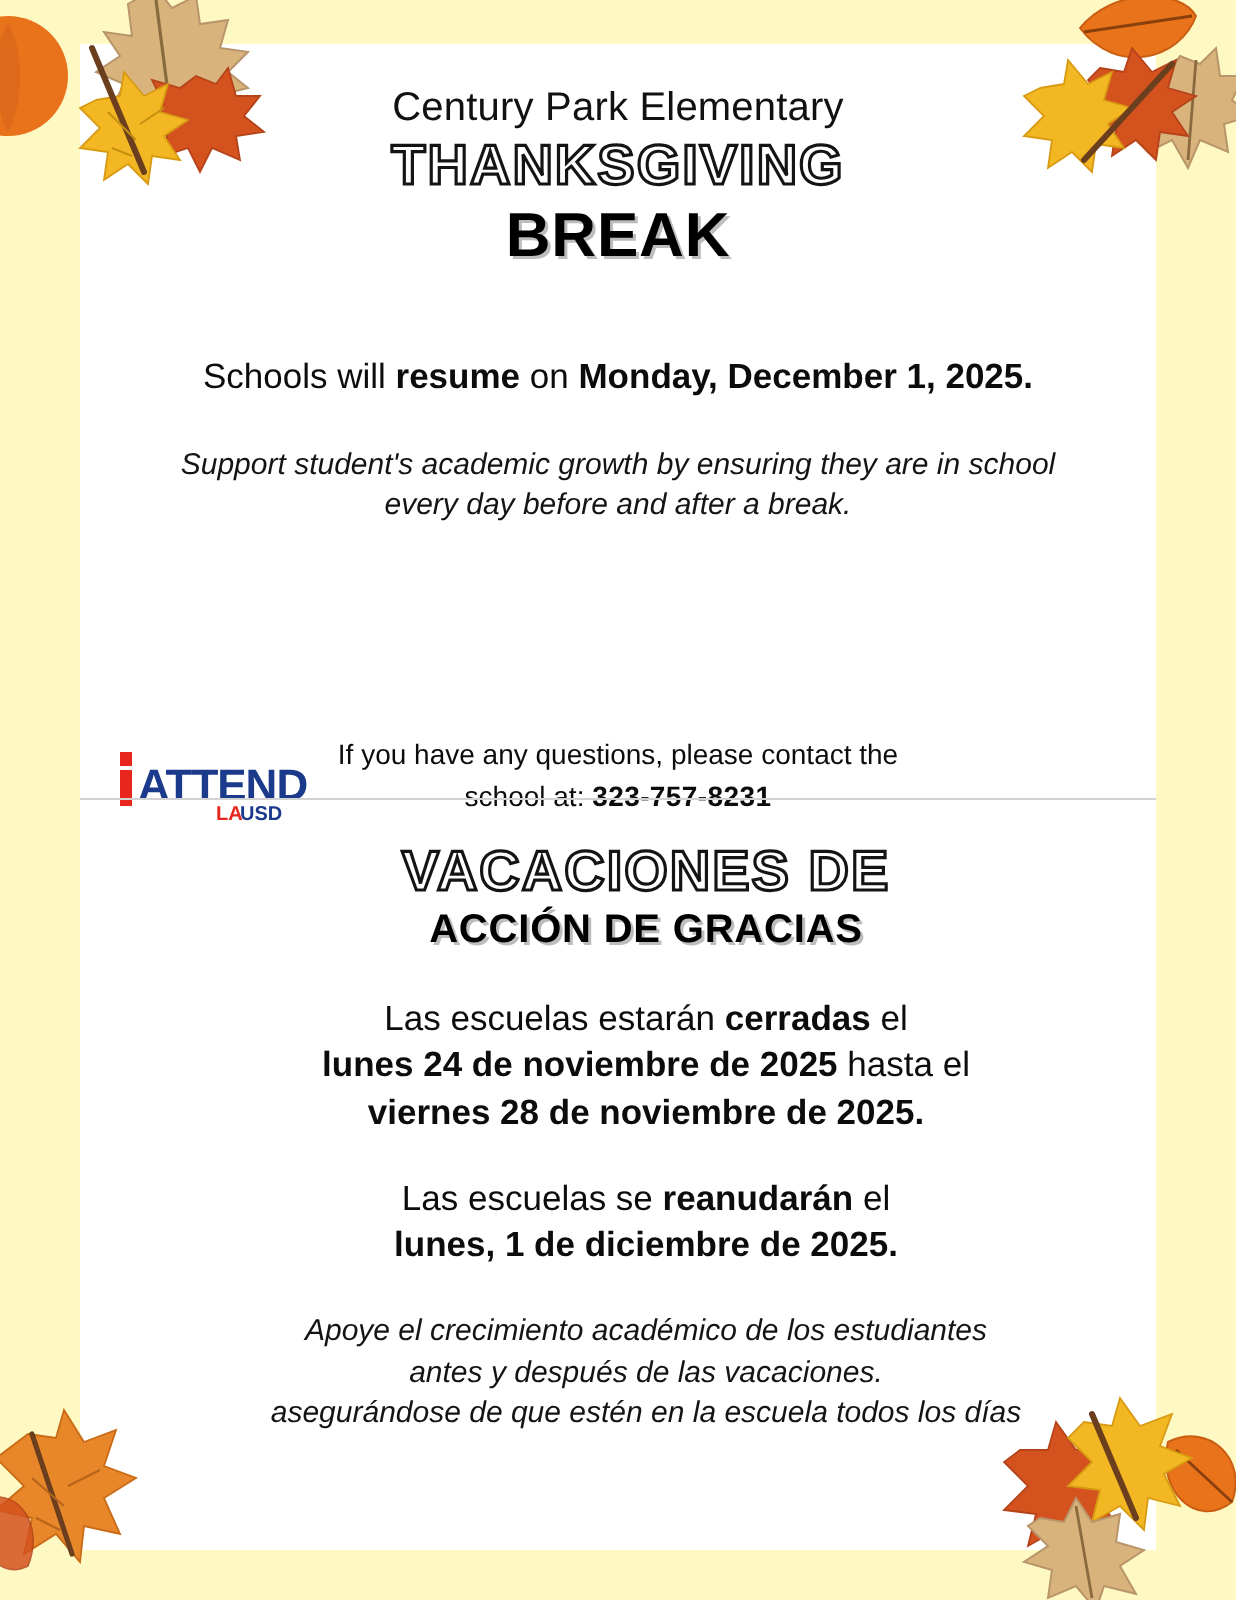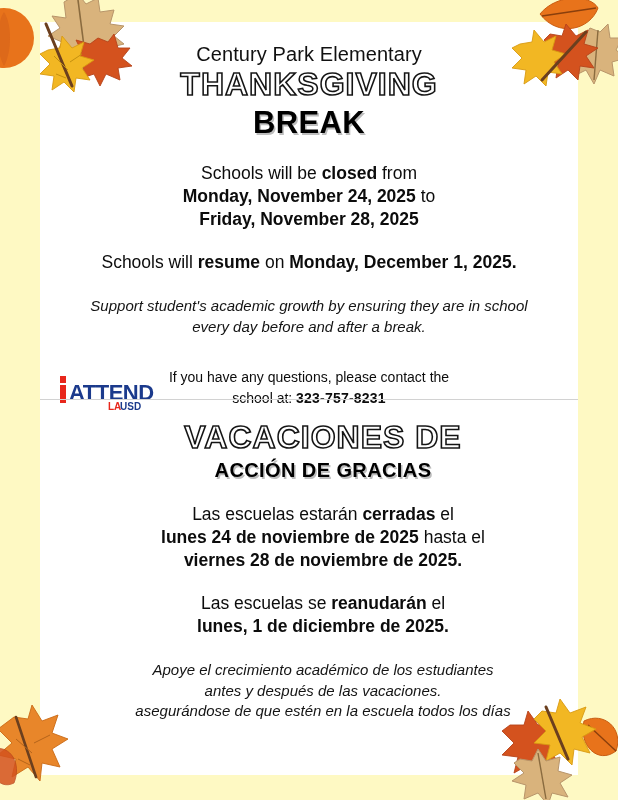--- a/index.html
+++ b/index.html
@@ -37,21 +37,21 @@
     text-align:center;
     font-size:20px;
     font-weight:400;
     color:#111111;
     letter-spacing:0.1px;
     padding-top:21px;
   }
 
   .hollow-title {
     text-align:center;
-    font-size:32px;
+    font-size:28px;
     font-weight:800;
     letter-spacing:1px;
     color:#ffffff;
     -webkit-text-stroke:1.6px #141414;
     line-height:1.05;
     margin-top:2px;
   }
   .solid-title {
     text-align:center;
     font-size:31px;
@@ -122,31 +122,20 @@
 
     <div class="section" id="sec-en">
 
       <div class="school-name">Century Park Elementary</div>
 
       <div class="hollow-title">THANKSGIVING</div>
       <div class="solid-title">BREAK</div>
 
       <div class="gap-a"></div>
 
-      <div class="body-block">
-        <div>
-          <span>Schools will be </span><b>closed</b><span> from</span>
-        </div>
-        <div>
-          <b>Monday, November 24, 2025</b><span> to</span>
-        </div>
-        <div>
-          <b>Friday, November 28, 2025</b>
-        </div>
-      </div>
 
       <div class="gap-b"></div>
 
       <div class="body-block">
         <span>Schools will </span><b>resume</b><span> on </span><b>Monday, December 1, 2025.</b>
       </div>
 
       <div class="gap-c"></div>
 
       <div class="note">

